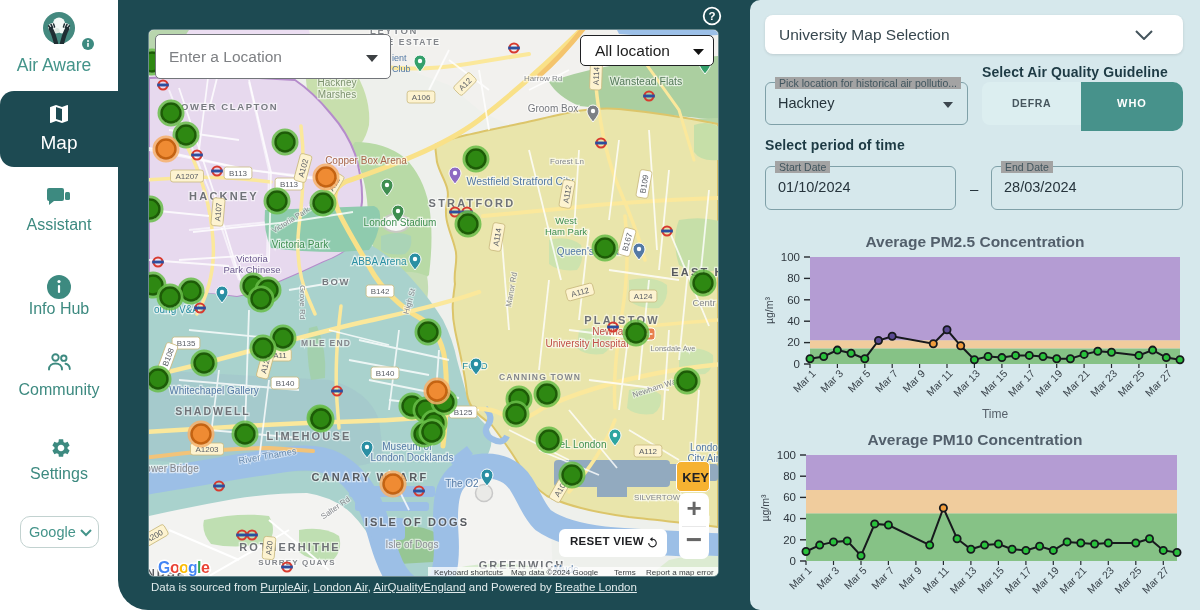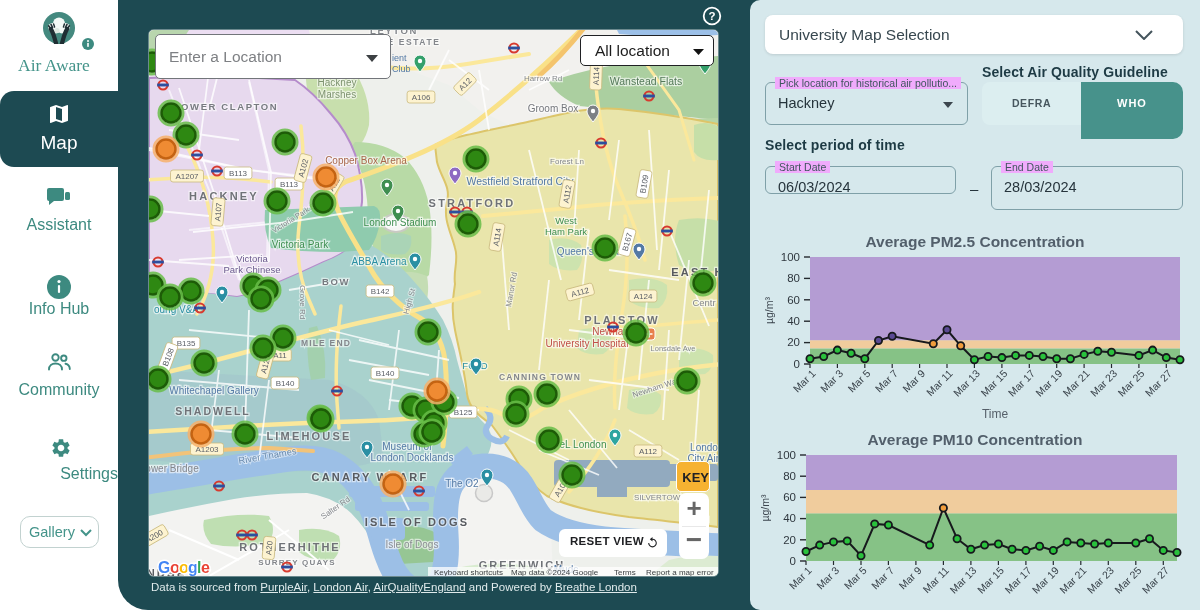--- a/index.html
+++ b/index.html
@@ -4,21 +4,21 @@
 * { margin:0; padding:0; box-sizing:border-box; }
 html,body { width:1200px; height:610px; background:#ffffff; font-family:"Liberation Sans", sans-serif; overflow:hidden; }
 .dark { position:absolute; left:118px; top:0; width:1082px; height:610px; background:#1d4a52; border-bottom-left-radius:30px; }
 .side-top { position:absolute; left:0; top:0; width:118px; height:91px; background:#ffffff; border-bottom-right-radius:14px; z-index:3; }
 .side-bottom { position:absolute; left:0; top:167px; width:118px; height:443px; background:#ffffff; border-top-right-radius:14px; z-index:3; }
 .active-item { position:absolute; left:0; top:91px; width:118px; height:76px; background:#1d4a52; border-radius:14px 0 0 14px; z-index:4; color:#fff; text-align:center; }
 .nav-label { color:#3d8a80; font-size:16px; text-align:center; }
 .panel { position:absolute; left:750px; top:0; width:450px; height:610px; background:#d6e8ec; border-top-left-radius:10px; border-bottom-left-radius:10px; z-index:2; }
 .mapbox { position:absolute; left:149px; top:30px; width:569px; height:546px; background:#eef0ec; border-radius:5px; z-index:2; box-shadow:0 0 0 1px rgba(255,255,255,0.35); }
 .fieldset { position:absolute; border:1.4px solid #7fa0a8; border-radius:6px; background:transparent; }
-.legend { position:absolute; top:-6px; left:9px; background:#f0abfc; padding:0 4px; font-size:10.5px; color:#40555e; white-space:nowrap; }
+.legend { position:absolute; top:-6px; left:9px; background:#a3a3a3; padding:0 4px; font-size:10.5px; color:#40555e; white-space:nowrap; }
 .h-label { color:#1d3a44; font-size:14px; font-weight:bold; position:absolute; letter-spacing:0.1px; }
 </style></head>
 <body>
 <div class="dark"></div>
 
 <div class="side-top"></div>
 <div class="side-bottom"></div>
 <div style="position:absolute;left:43px;top:12px;z-index:5;"><svg width="32" height="32" viewBox="0 0 32 32">
 <circle cx="16" cy="16" r="16" fill="#44897f"></circle>
 <g fill="#f4f9f6">
@@ -40,21 +40,21 @@
 <path d="M20.4,15 L21.4,12" stroke-width="1.4"></path>
 </g>
     </svg></div>
 <div style="position:absolute;left:0;top:0;width:118px;z-index:5;">
     <svg width="12" height="12" viewBox="0 0 12 12" style="position:absolute;left:82px;top:38px;">
       <circle cx="6" cy="6" r="6" fill="#3d8a80"></circle>
       <rect x="5.2" y="4.8" width="1.6" height="4.2" rx="0.8" fill="#fff"></rect>
       <circle cx="6" cy="3" r="1" fill="#fff"></circle>
     </svg>
   </div>
-<div class="nav-label" style="position:absolute;left:0;top:55px;width:108px;z-index:5;font-size:17.5px;color:#44948a;font-family:Liberation Serif, serif;">Air Aware</div>
+<div class="nav-label" style="position:absolute;left:0;top:55px;width:108px;z-index:5;font-size:17.5px;color:#44948a;">Air Aware</div>
 <div class="active-item">
   <div style="margin-top:11px;display:inline-block;"><svg width="24" height="24" viewBox="0 0 24 24" fill="#ffffff">
         <path d="M20.5 3l-.16.03L15 5.1 9 3 3.36 4.9c-.21.07-.36.25-.36.48V20.5c0 .28.22.5.5.5l.16-.03L9 18.9l6 2.1 5.64-1.9c.21-.07.36-.25.36-.48V3.5c0-.28-.22-.5-.5-.5zM15 19l-6-2.11V5l6 2.11V19z"></path>
       </svg></div>
   <div style="font-size:19px;margin-top:2px;">Map</div>
 </div>
 <div style="position:absolute;left:46px;top:186px;z-index:5;"><svg width="26" height="24" viewBox="0 0 26 24">
       <path d="M3,2 h13 a2,2 0 0 1 2,2 v9 a2,2 0 0 1 -2,2 h-8 l-5,4 v-4 h0 a2,2 0 0 1 -2,-2 v-9 a2,2 0 0 1 2,-2 z" fill="#3d8a80"></path>
       <rect x="19" y="6" width="5" height="8" rx="1.5" fill="#3d8a80"></rect>
     </svg></div>
@@ -68,23 +68,23 @@
 <div style="position:absolute;left:46px;top:352px;z-index:5;"><svg width="26" height="20" viewBox="0 0 26 20" fill="none" stroke="#3d8a80" stroke-width="1.9" stroke-linecap="round">
 <circle cx="9.5" cy="5.5" r="3.2"></circle>
 <path d="M3,17.5 c0,-4 3,-6 6.5,-6 s6.5,2 6.5,6"></path>
 <circle cx="17.8" cy="6.2" r="2.7"></circle>
 <path d="M19.5,11.7 c2.6,0.6 4.3,2.4 4.3,5.3"></path>
     </svg></div>
 <div class="nav-label" style="position:absolute;left:0;top:381px;width:118px;z-index:5;">Community</div>
 <div style="position:absolute;left:50px;top:437px;z-index:5;"><svg width="22" height="22" viewBox="0 0 24 24" fill="#3d8a80">
       <path d="M19.14 12.94c.04-.3.06-.61.06-.94 0-.32-.02-.64-.07-.94l2.03-1.58c.18-.14.23-.41.12-.61l-1.92-3.32c-.12-.22-.37-.29-.59-.22l-2.39.96c-.5-.38-1.03-.7-1.62-.94l-.36-2.54c-.04-.24-.24-.41-.48-.41h-3.84c-.24 0-.43.17-.47.41l-.36 2.54c-.59.24-1.13.57-1.62.94l-2.39-.96c-.22-.08-.47 0-.59.22L2.74 8.87c-.12.21-.08.47.12.61l2.03 1.58c-.05.3-.09.63-.09.94s.02.64.07.94l-2.03 1.58c-.18.14-.23.41-.12.61l1.92 3.32c.12.22.37.29.59.22l2.39-.96c.5.38 1.03.7 1.62.94l.36 2.54c.05.24.24.41.48.41h3.84c.24 0 .44-.17.47-.41l.36-2.54c.59-.24 1.13-.56 1.62-.94l2.39.96c.22.08.47 0 .59-.22l1.92-3.32c.12-.22.07-.47-.12-.61l-2.01-1.58zM12 15.6c-1.98 0-3.6-1.62-3.6-3.6s1.62-3.6 3.6-3.6 3.6 1.62 3.6 3.6-1.62 3.6-3.6 3.6z"></path>
     </svg></div>
-<div class="nav-label" style="position:absolute;left:0;top:465px;width:118px;z-index:5;text-align:right;">Settings</div>
+<div class="nav-label" style="position:absolute;left:0;top:465px;width:118px;z-index:5;">Settings</div>
 <div style="position:absolute;left:20px;top:516px;width:79px;height:32px;border:1.5px solid #c2d2d0;border-radius:10px;z-index:5;background:#fff;">
-  <span style="position:absolute;left:8px;top:7px;font-size:14.5px;color:#44948a;">Gallery</span>
+  <span style="position:absolute;left:8px;top:7px;font-size:14.5px;color:#44948a;">Google</span>
   <svg width="12" height="8" viewBox="0 0 12 8" style="position:absolute;right:6px;top:12px;">
       <path d="M1,1 L6,6 L11,1" stroke="#44948a" stroke-width="2" fill="none"></path>
     </svg>
 </div>
 
 <svg width="20" height="20" viewBox="0 0 20 20" style="position:absolute;left:702px;top:6px;z-index:3;">
 <circle cx="10" cy="10" r="8.3" fill="none" stroke="#ffffff" stroke-width="1.8"></circle>
 <text x="10" y="14" font-size="11.5" fill="#ffffff" text-anchor="middle" font-weight="bold" font-family="Liberation Sans">?</text>
   </svg>
 
@@ -626,27 +626,27 @@
     <span class="legend">Pick location for historical air pollutio...</span>
     <span style="position:absolute;left:12px;top:12px;font-size:14.5px;color:#26343c;">Hackney</span>
     <svg width="10" height="6" viewBox="0 0 10 6" style="position:absolute;right:14px;top:19px;">
         <path d="M0,0 L5,6 L10,0 Z" fill="#3c464e"></path>
       </svg>
   </div>
 
   <div class="h-label" style="left:232px;top:64px;">Select Air Quality Guideline</div>
   <div style="position:absolute;left:232px;top:82px;width:201px;height:43px;">
     <div style="position:absolute;left:0;top:0;width:99px;height:43px;background:#dceef0;border-radius:8px 0 0 8px;text-align:center;line-height:43px;font-size:10.5px;color:#46565e;font-weight:bold;letter-spacing:0.6px;">DEFRA</div>
-    <div style="position:absolute;left:99px;top:0;width:102px;height:57px;background:#47928b;border-radius:0 10px 10px 0;text-align:center;line-height:43px;font-size:11px;color:#ffffff;font-weight:bold;letter-spacing:1px;">WHO</div>
+    <div style="position:absolute;left:99px;top:0;width:102px;height:49px;background:#47928b;border-radius:0 10px 10px 0;text-align:center;line-height:43px;font-size:11px;color:#ffffff;font-weight:bold;letter-spacing:1px;">WHO</div>
   </div>
 
   <div class="h-label" style="left:15px;top:137px;">Select period of time</div>
-  <div class="fieldset" style="left:15px;top:166px;width:191px;height:28px;">
+  <div class="fieldset" style="left:15px;top:166px;width:191px;height:44px;">
     <span class="legend">Start Date</span>
-    <span style="position:absolute;left:12px;top:12px;font-size:14.5px;color:#26343c;">06/03/2024</span>
+    <span style="position:absolute;left:12px;top:12px;font-size:14.5px;color:#26343c;">01/10/2024</span>
   </div>
   <div style="position:absolute;left:220px;top:180px;font-size:15px;color:#26343c;">–</div>
   <div class="fieldset" style="left:241px;top:166px;width:192px;height:44px;">
     <span class="legend">End Date</span>
     <span style="position:absolute;left:12px;top:12px;font-size:14.5px;color:#26343c;">28/03/2024</span>
   </div>
 
   <div style="position:absolute;left:0;top:233px;width:450px;text-align:center;font-size:15.5px;font-weight:bold;color:#525f6b;">Average PM2.5 Concentration</div>
   <svg width="450" height="175" viewBox="0 0 450 175" style="position:absolute;left:0px;top:250px;" xmlns="http://www.w3.org/2000/svg" font-family="Liberation Sans, sans-serif">
       <rect x="60" y="98.4" width="370" height="15.6" fill="#86c286"></rect>

